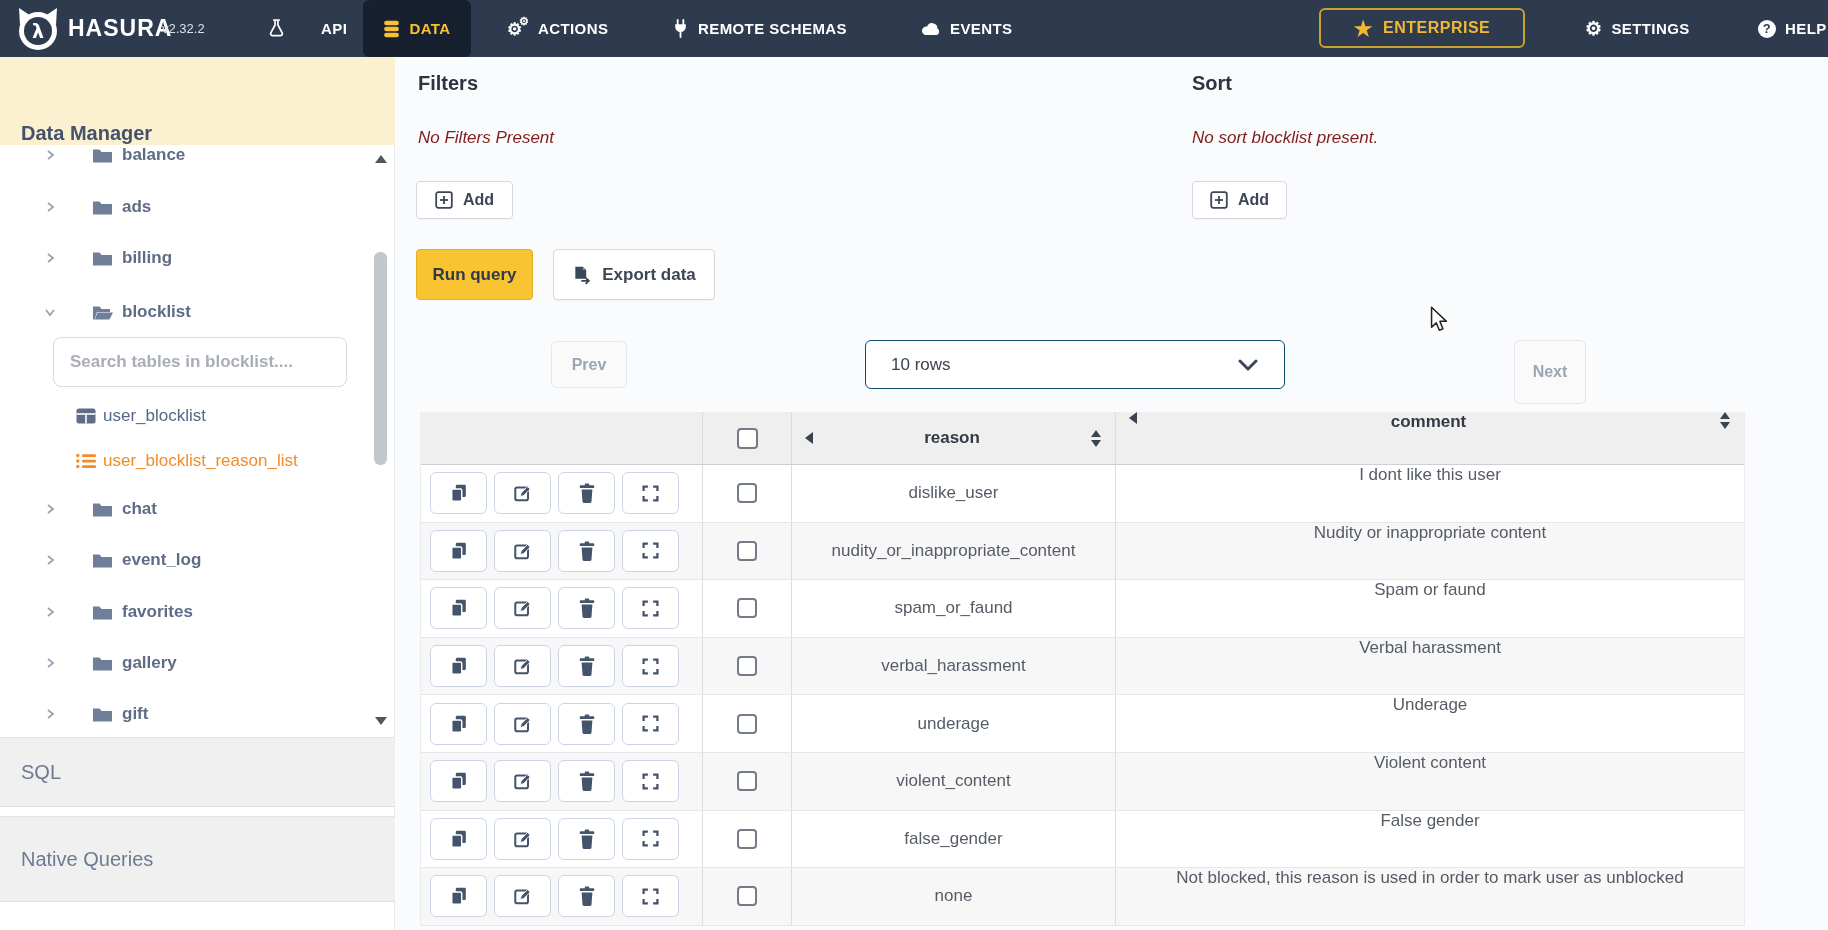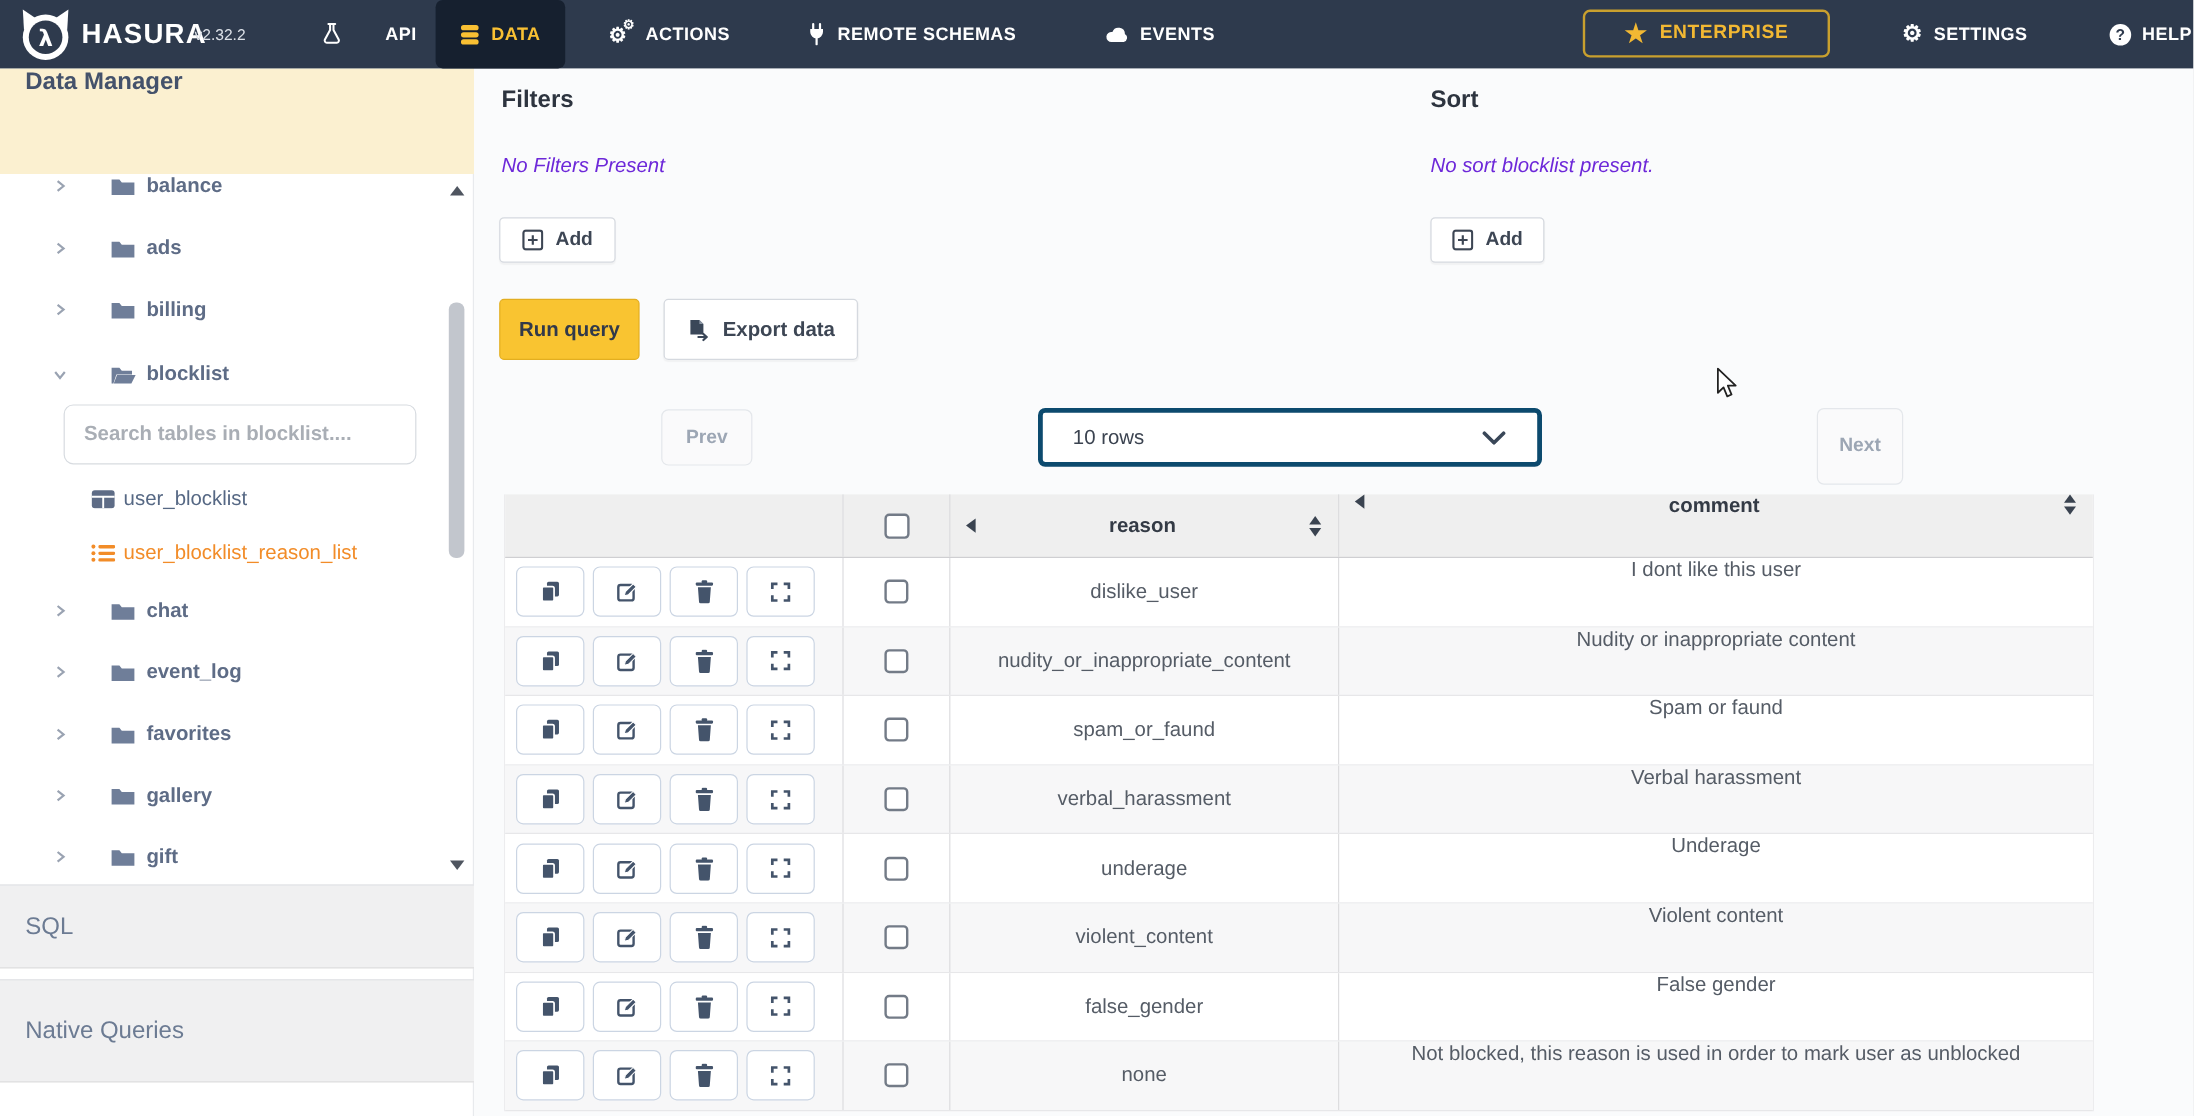--- a/index.html
+++ b/index.html
@@ -20,21 +20,21 @@
     border-radius:6px;display:flex;align-items:center;justify-content:center;gap:10px;
     color:#F2B833;font-size:16px;font-weight:bold;letter-spacing:.5px;cursor:pointer;box-sizing:border-box;}
   .star{font-size:21px;color:#F2B833;line-height:1;}
   .gear-glyph{font-size:19px;line-height:1;color:#fff;}
   .help-circle{width:18px;height:18px;border-radius:50%;background:#fff;color:#2E3A4D;
     font-size:13px;font-weight:bold;display:flex;align-items:center;justify-content:center;}
 
   
   .sidebar{left:0;top:57px;width:395px;height:873px;background:#FFFFFF;border-right:1px solid #E8EAED;box-sizing:border-box;}
   .dm-header{left:0;top:57px;width:395px;height:88px;background:#FBF0D0;z-index:5;
-    display:flex;align-items:flex-start;padding-left:21px;box-sizing:border-box;
+    display:flex;align-items:flex-end;padding-left:21px;box-sizing:border-box;
     color:#44526B;font-size:20px;font-weight:bold;}
   .tree-item{position:absolute;height:28px;display:flex;align-items:center;cursor:pointer;z-index:1;}
   .tree-item .chev{position:absolute;left:44px;}
   .tree-item .folder{position:absolute;left:92px;}
   .tree-item .t-label{position:absolute;left:122px;color:#5E6C86;font-size:17px;font-weight:bold;white-space:nowrap;}
   .table-item{position:absolute;height:26px;display:flex;align-items:center;cursor:pointer;z-index:1;}
   .table-item .t-ico{position:absolute;left:76px;}
   .table-item .t-label{position:absolute;left:103px;font-size:17px;white-space:nowrap;color:#566884;}
   .table-item.selected .t-label{color:#F28C28;}
   .search-box{left:53px;top:337px;width:294px;height:50px;border:1px solid #D7DBE0;border-radius:8px;
@@ -45,29 +45,29 @@
     padding-left:21px;box-sizing:border-box;color:#6C7B93;font-size:20px;cursor:pointer;
     border-top:1px solid #E2E3E7;border-bottom:1px solid #DFDFDF;}
   
   .sb-track{left:371px;top:147px;width:20px;height:588px;z-index:2;}
   .sb-thumb{position:absolute;left:3px;top:105px;width:13px;height:213px;background:#C2C6CD;border-radius:6px;}
   .tri-up-sb{width:0;height:0;border-left:6px solid transparent;border-right:6px solid transparent;border-bottom:8px solid #4F5560;position:absolute;left:4px;top:8px;}
   .tri-down-sb{width:0;height:0;border-left:6px solid transparent;border-right:6px solid transparent;border-top:8px solid #4F5560;position:absolute;left:4px;bottom:10px;}
 
   
   .h2{font-size:20px;font-weight:bold;color:#2D343F;}
-  .note{font-style:italic;font-size:17px;color:#6d28d9;}
+  .note{font-style:italic;font-size:17px;color:#7f1d1d;}
   .btn{display:flex;align-items:center;justify-content:center;gap:10px;background:#fff;
     border:1px solid #D5D9DF;border-radius:4px;box-sizing:border-box;cursor:pointer;
     font-size:16px;font-weight:bold;color:#3D4654;box-shadow:0 1px 1px rgba(0,0,0,.04);}
   .btn-run{background:#F9C431;border:1px solid #E3AE20;border-radius:4px;display:flex;align-items:center;
     justify-content:center;font-size:17px;font-weight:bold;color:#31394A;cursor:pointer;box-sizing:border-box;}
   .pg-btn{background:#FAFAFB;border:1px solid #E4E7EB;border-radius:6px;display:flex;align-items:center;
     justify-content:center;font-size:16px;font-weight:bold;color:#9CA6B4;cursor:pointer;box-sizing:border-box;}
-  .rows-select{background:#fff;border:4px solid #0c4a6e;border-radius:6px;display:flex;align-items:center;
+  .rows-select{background:#fff;border:1px solid #0c4a6e;border-radius:6px;display:flex;align-items:center;
     justify-content:space-between;padding:0 26px 0 25px;font-size:17px;color:#3B4350;cursor:pointer;box-sizing:border-box;}
 
   
   .dtable{left:420px;top:412px;width:1325px;height:514px;border-left:1px solid #ECECEE;border-right:1px solid #ECECEE;box-sizing:border-box;}
   .t-head{position:relative;width:100%;height:53px;background:#EFEFEF;border-bottom:1px solid #CFCFD2;box-sizing:border-box;display:flex;}
   .t-row{position:relative;width:100%;height:57.6px;background:#fff;border-bottom:1px solid #E7E7E9;box-sizing:border-box;display:flex;}
   .t-row:nth-child(even){background:#F7F7F8;}
   .col-actions{width:281px;display:flex;align-items:center;box-sizing:border-box;}
   .col-check{width:89px;display:flex;align-items:center;justify-content:center;border-left:1px solid #DDDDDF;box-sizing:border-box;}
   .col-reason{width:324px;display:flex;align-items:center;border-left:1px solid #DDDDDF;box-sizing:border-box;}

